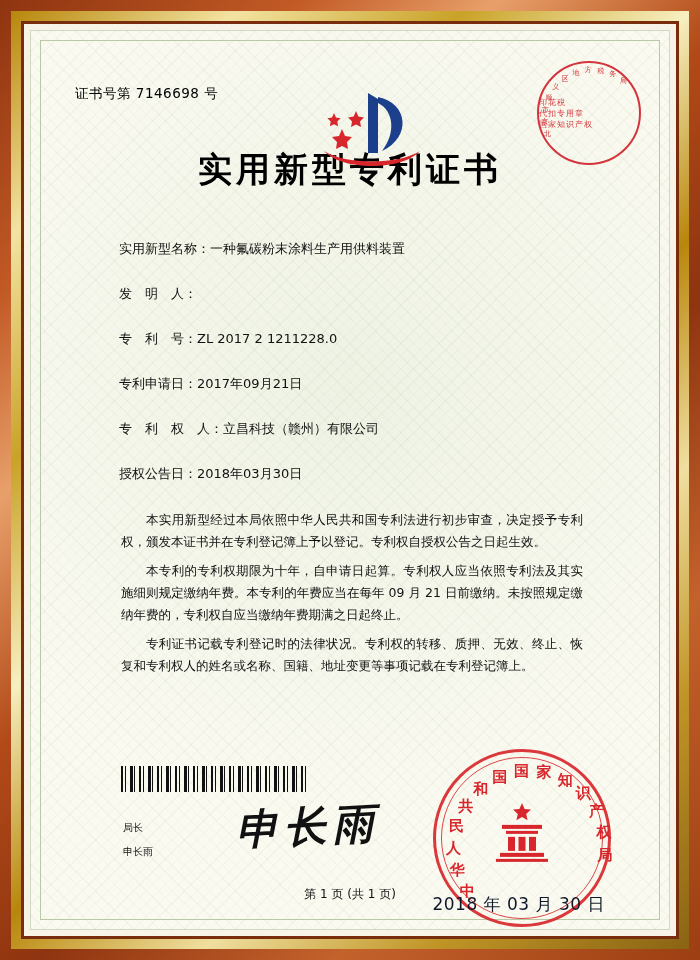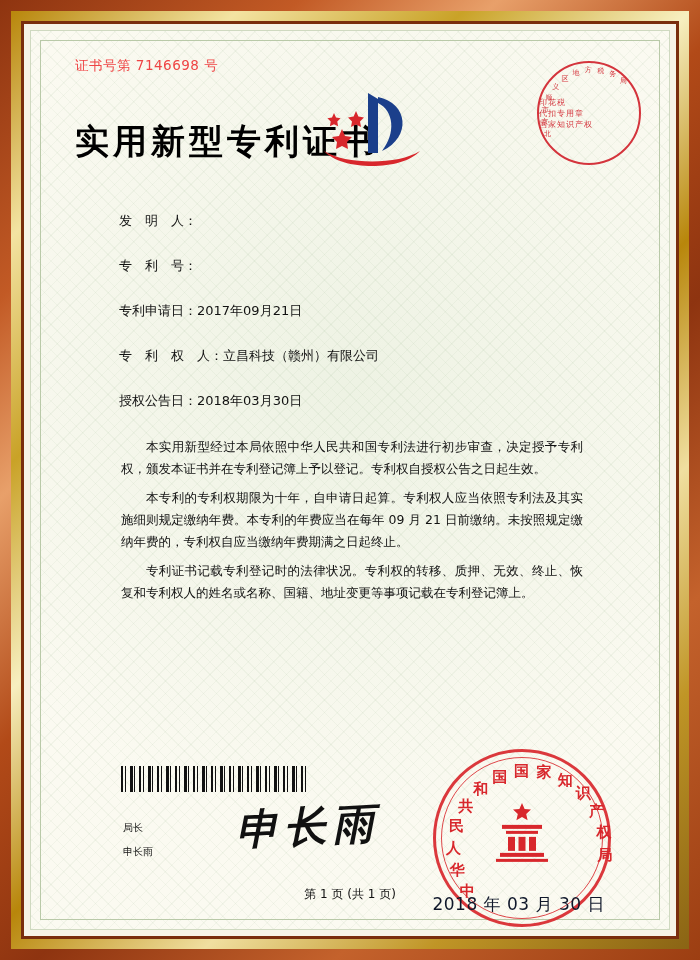--- a/index.html
+++ b/index.html
@@ -72,21 +72,22 @@
     padding: 26px 44px 10px 44px;
     box-sizing: border-box;
     color: #1a1a1a;
   }
 
   
   .cert-no {
     font-family: "DejaVu Sans", sans-serif;
     font-size: 13.5px;
     letter-spacing: 0.5px;
-    color: #ef4444;
+    color: #000000;
+    margin-top: 28px;
   }
 
   .logo {
     position: absolute;
     left: 285px;
     top: 58px;
     width: 110px;
     height: 86px;
   }
 
@@ -121,20 +122,21 @@
     top: 50%;
     transform: translateY(-50%);
     text-align: left;
     font-size: 8px;
     line-height: 11px;
     color: #d4343c;
     letter-spacing: 1px;
   }
 
   .main-title {
+    text-align: center;
     font-family: "DejaVu Serif", "Liberation Serif", serif;
     font-weight: bold;
     font-size: 34px;
     letter-spacing: 4px;
     margin-top: 44px;
     color: #000;
   }
 
   
   .fields {
@@ -314,24 +316,29 @@
           <div>印花税</div>
           <div>代扣专用章</div>
           <div>国家知识产权</div>
         </div>
       </div>
 
       <div class="main-title">实用新型专利证书</div>
 
       <div class="fields">
         <div class="field-row">
+          <div class="field-label">实用新型名称：</div>
+          <div class="field-value">一种氟碳粉末涂料生产用供料装置</div>
+        </div>
+        <div class="field-row">
           <div class="field-label">发　明　人：</div>
         </div>
         <div class="field-row">
           <div class="field-label">专　利　号：</div>
+          <div class="field-value">ZL 2017 2 1211228.0</div>
         </div>
         <div class="field-row">
           <div class="field-label">专利申请日：</div>
           <div class="field-value">2017年09月21日</div>
         </div>
         <div class="field-row">
           <div class="field-label">专　利　权　人：</div>
           <div class="field-value">立昌科技（赣州）有限公司</div>
         </div>
         <div class="field-row">

